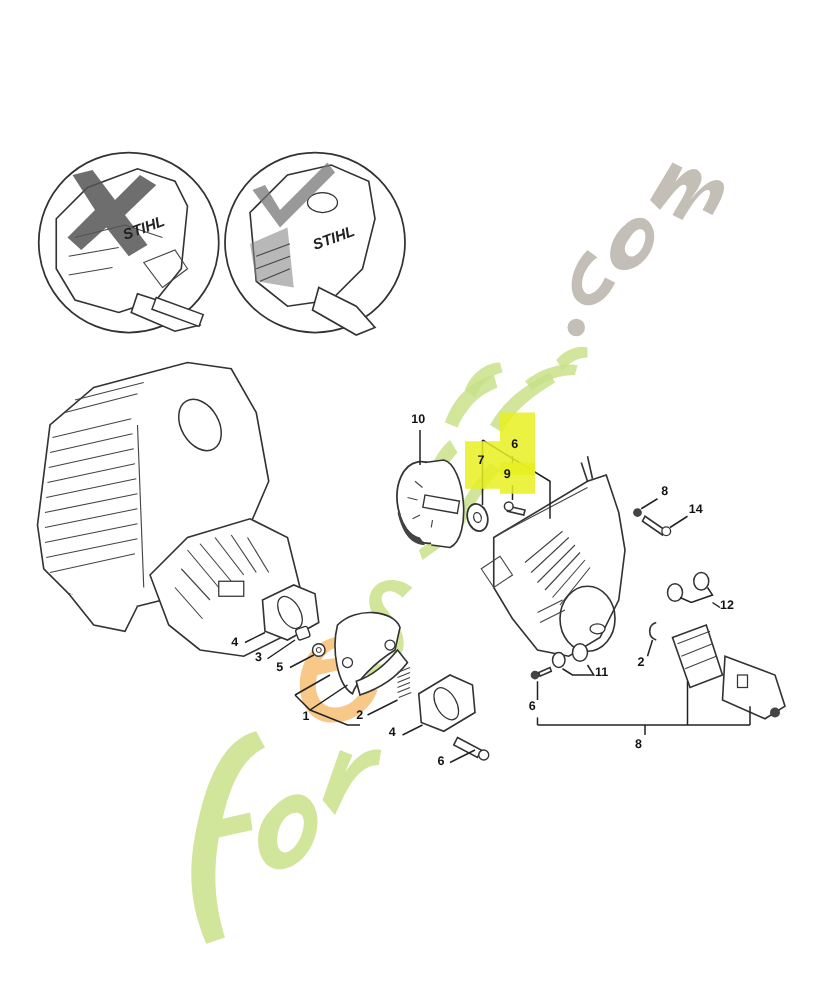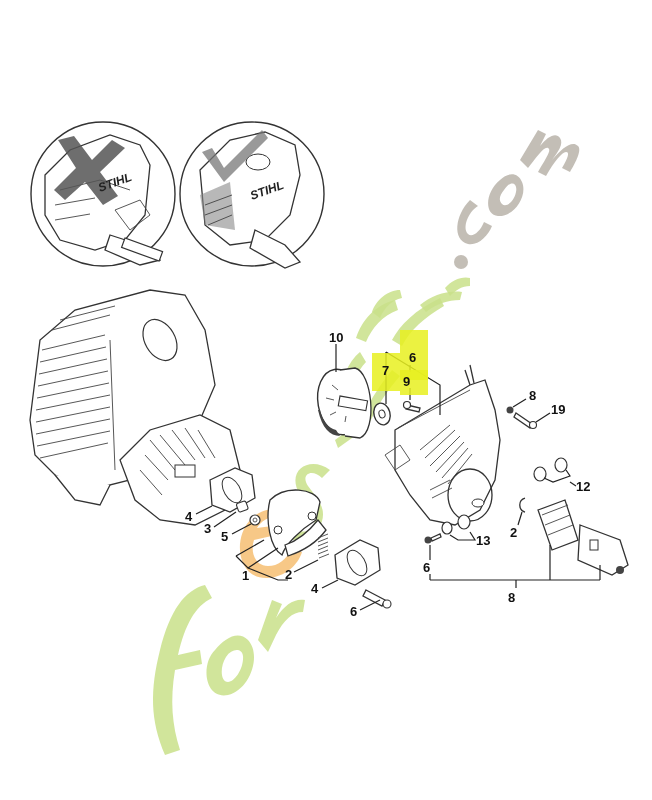--- a/index.html
+++ b/index.html
@@ -1,18 +1,18 @@
 <!DOCTYPE html>
 <html><head>
 <meta charset="utf-8">
 <style>
   html, body { margin:0; padding:0; background:#ffffff; }
   body { width:652px; height:800px; position:relative; overflow:hidden; font-family:"Liberation Sans", sans-serif; }
   #diagram { position:absolute; left:0; top:0; width:652px; height:800px; }
-  .lbl { position:absolute; font-family:"Liberation Sans", sans-serif; font-weight:bold; font-size:13px; color:#111; line-height:1; }
+  .lbl { position:absolute; font-family:"Liberation Sans", sans-serif; font-weight:bold; font-size:10px; color:#111; line-height:1; }
   .hl { position:absolute; background:#e8f020; opacity:0.85; }
   .wm-green { fill:#c9e08a; opacity:0.85; }
   .wm-gray { fill:#bdb7ae; opacity:0.9; }
   .wm-orange { fill:#f6c27a; opacity:0.9; }
   .ln { stroke:#222; stroke-width:1.2; fill:none; }
   .part { stroke:#333; stroke-width:1.3; fill:#fff; }
   .part-thin { stroke:#444; stroke-width:0.9; fill:none; }
 </style>
 </head>
 <body>
@@ -211,24 +211,24 @@
 
 <div class="hl" style="left:400px;top:330px;width:28px;height:50px;"></div>
 <div class="hl" style="left:400px;top:370px;width:28px;height:25px;"></div>
 <div class="hl" style="left:372px;top:353px;width:28px;height:38px;"></div>
 
 <span class="lbl" style="left:329px;top:331px;">10</span>
 <span class="lbl" style="left:409px;top:351px;">6</span>
 <span class="lbl" style="left:382px;top:364px;">7</span>
 <span class="lbl" style="left:403px;top:375px;">9</span>
 <span class="lbl" style="left:529px;top:389px;">8</span>
-<span class="lbl" style="left:551px;top:403px;">19</span>
+<span class="lbl" style="left:551px;top:403px;">14</span>
 <span class="lbl" style="left:576px;top:480px;text-align:center;">12</span>
 <span class="lbl" style="left:510px;top:526px;">2</span>
-<span class="lbl" style="left:476px;top:534px;">13</span>
+<span class="lbl" style="left:476px;top:534px;">11</span>
 <span class="lbl" style="left:423px;top:561px;">6</span>
 <span class="lbl" style="left:508px;top:591px;">8</span>
 
 <span class="lbl" style="left:185px;top:510px;">4</span>
 <span class="lbl" style="left:204px;top:522px;">3</span>
 <span class="lbl" style="left:221px;top:530px;">5</span>
 <span class="lbl" style="left:242px;top:569px;">1</span>
 <span class="lbl" style="left:285px;top:568px;">2</span>
 <span class="lbl" style="left:311px;top:582px;">4</span>
 <span class="lbl" style="left:350px;top:605px;">6</span>

